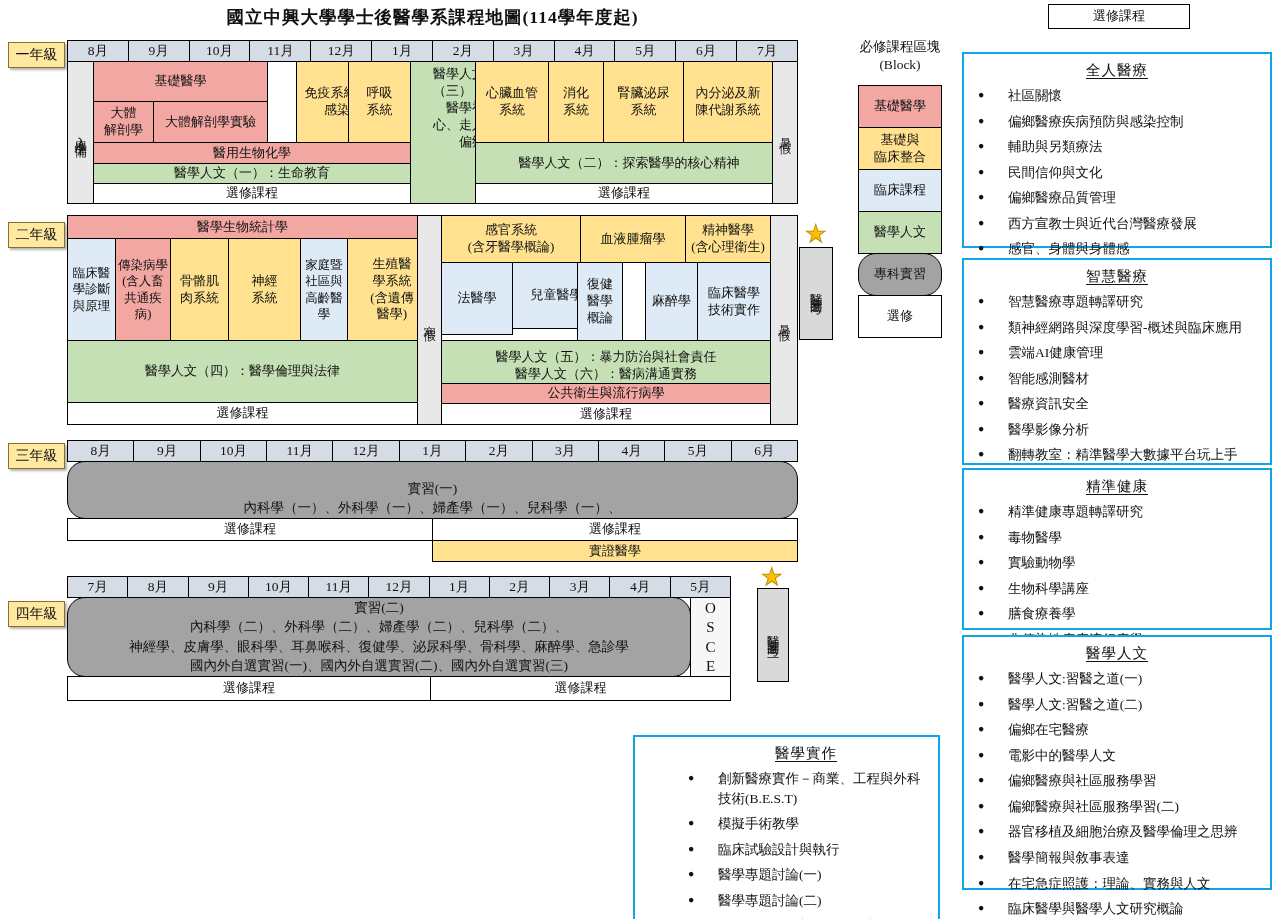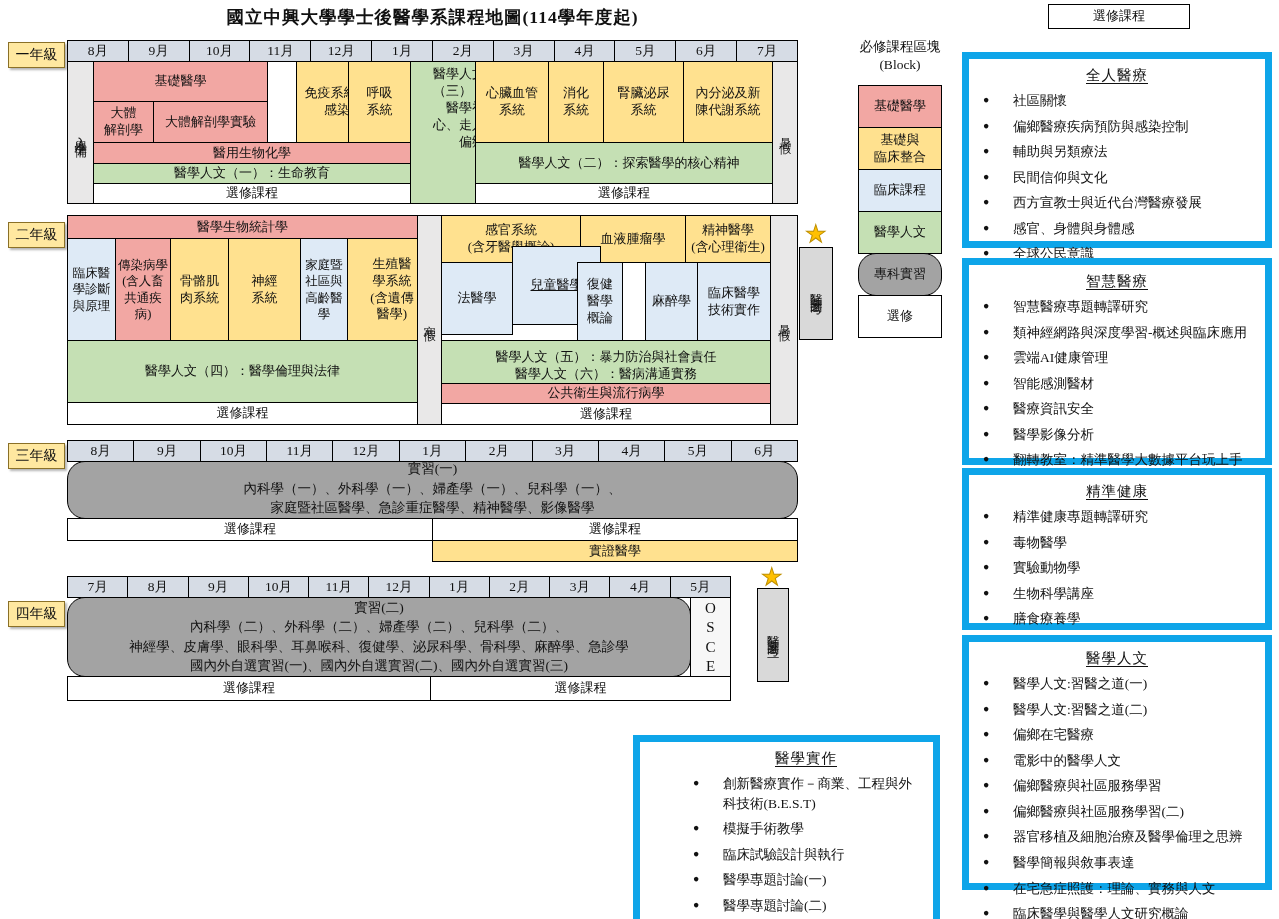--- a/index.html
+++ b/index.html
@@ -20,21 +20,21 @@
   .vert4{writing-mode:vertical-rl;letter-spacing:3px;}
   .monthrow{position:absolute;display:flex;box-sizing:border-box;}
   .mcell{flex:1;box-sizing:border-box;border:1px solid #000;margin-left:-1px;background:#D6DCE5;
          display:flex;align-items:center;justify-content:center;font-size:13.5px;}
   .mcell:first-child{margin-left:0;}
   .ylabel{position:absolute;box-sizing:border-box;width:57px;height:26px;background:#FFE8A0;
           border:1px solid #8a7027;box-shadow:2px 2px 2px rgba(120,120,120,.55);
           display:flex;align-items:center;justify-content:center;font-size:14px;}
   .title{position:absolute;left:67px;top:5px;width:731px;text-align:center;
          font-size:17.5px;font-weight:bold;letter-spacing:1px;}
-  .panel{position:absolute;box-sizing:border-box;border:7px solid #0ea5e9;background:#fff;
+  .panel{position:absolute;box-sizing:border-box;border:2px solid #0ea5e9;background:#fff;
          padding:5px 8px 4px 8px;font-size:13.5px;}
   .panel .ptitle{text-align:center;text-decoration:underline;text-underline-offset:3px;
                  margin:2px 0 4px 0;font-size:14.5px;letter-spacing:1px;}
   .panel ul{list-style:none;margin:0;padding:0;}
   .panel li{position:relative;padding-left:36px;margin:6px 0;line-height:1.45;}
   .panel li::before{content:"●";position:absolute;left:6px;top:1px;font-size:10.5px;}
   .legend-title{position:absolute;left:835px;top:38px;width:130px;text-align:center;
                 font-size:13.5px;line-height:1.35;}
   .star{position:absolute;font-size:24px;color:#FFC000;-webkit-text-stroke:1px #BF8F00;
         line-height:1;}
@@ -104,21 +104,21 @@
   <div class="blk yellow" style="left:347px;top:238px;width:71px;height:103px;padding-left:19px;">生殖醫學系統(含遺傳醫學)</div>
   <div class="blk green" style="left:67px;top:340px;width:351px;height:63px;">醫學人文（四）：醫學倫理與法律</div>
   <div class="blk white" style="left:67px;top:402px;width:351px;height:23px;">選修課程</div>
   <div class="blk grayc vert" style="left:417px;top:215px;width:25px;height:210px;font-size:12.5px;">寒假</div>
   <div class="blk yellow" style="left:441px;top:215px;width:140px;height:48px;">感官系統
 (含牙醫學概論)</div>
   <div class="blk yellow" style="left:580px;top:215px;width:106px;height:48px;">血液腫瘤學</div>
   <div class="blk yellow" style="left:685px;top:215px;width:86px;height:48px;">精神醫學
 (含心理衛生)</div>
   <div class="blk lblue" style="left:441px;top:262px;width:72px;height:73px;font-family:Liberation Serif, serif;">法醫學</div>
-  <div class="blk lblue" style="left:512px;top:246px;width:89px;height:79px;text-decoration:underline;">兒童醫學</div>
+  <div class="blk lblue" style="left:512px;top:262px;width:89px;height:67px;">兒童醫學</div>
   <div class="blk lblue" style="left:577px;top:262px;width:46px;height:79px;">復健
 醫學
 概論</div>
   <div class="blk lblue" style="left:645px;top:262px;width:53px;height:79px;">麻醉學</div>
   <div class="blk lblue" style="left:697px;top:262px;width:74px;height:79px;">臨床醫學
 技術實作</div>
   <div class="blk green lines" style="left:441px;top:340px;width:330px;height:44px;">
     <div>醫學人文（五）：暴力防治與社會責任</div>
     <div>醫學人文（六）：醫病溝通實務</div>
   </div>
@@ -138,21 +138,20 @@
     <div class="mcell">1月</div>
     <div class="mcell">2月</div>
     <div class="mcell">3月</div>
     <div class="mcell">4月</div>
     <div class="mcell">5月</div>
     <div class="mcell">6月</div>
   </div>
   <div class="blk mblue lines" style="left:67px;top:461px;width:731px;height:58px;font-size:13.5px;line-height:1.45;">
     <div>實習(一)</div>
     <div>內科學（一）、外科學（一）、婦產學（一）、兒科學（一）、</div>
-    <div>家庭暨社區醫學、急診重症醫學、精神醫學、影像醫學</div>
   </div>
   <div class="blk white" style="left:67px;top:518px;width:366px;height:23px;">選修課程</div>
   <div class="blk white" style="left:432px;top:518px;width:366px;height:23px;">選修課程</div>
   <div class="blk yellow" style="left:432px;top:540px;width:366px;height:22px;">實證醫學</div>
 
   <div class="ylabel" style="left:8px;top:601px;">四年級</div>
   <div class="monthrow" style="left:67px;top:576px;width:664px;height:22px;">
     <div class="mcell">7月</div>
     <div class="mcell">8月</div>
     <div class="mcell">9月</div>
@@ -194,20 +193,21 @@
   <div class="blk mblue" style="left:858px;top:253px;width:84px;height:43px;">專科實習</div>
   <div class="blk white" style="left:858px;top:295px;width:84px;height:43px;">選修</div>
 
   <div class="panel" style="left:962px;top:52px;width:310px;height:196px;">
     <div class="ptitle">全人醫療</div>
     <ul>
       <li>社區關懷</li>
       <li>偏鄉醫療疾病預防與感染控制</li>
       <li>輔助與另類療法</li>
       <li>民間信仰與文化</li>
+      <li>偏鄉醫療品質管理</li>
       <li>西方宣教士與近代台灣醫療發展</li>
       <li>感官、身體與身體感</li>
       <li>全球公民意識</li>
     </ul>
   </div>
 
   <div class="panel" style="left:962px;top:258px;width:310px;height:207px;">
     <div class="ptitle">智慧醫療</div>
     <ul>
       <li>智慧醫療專題轉譯研究</li>

